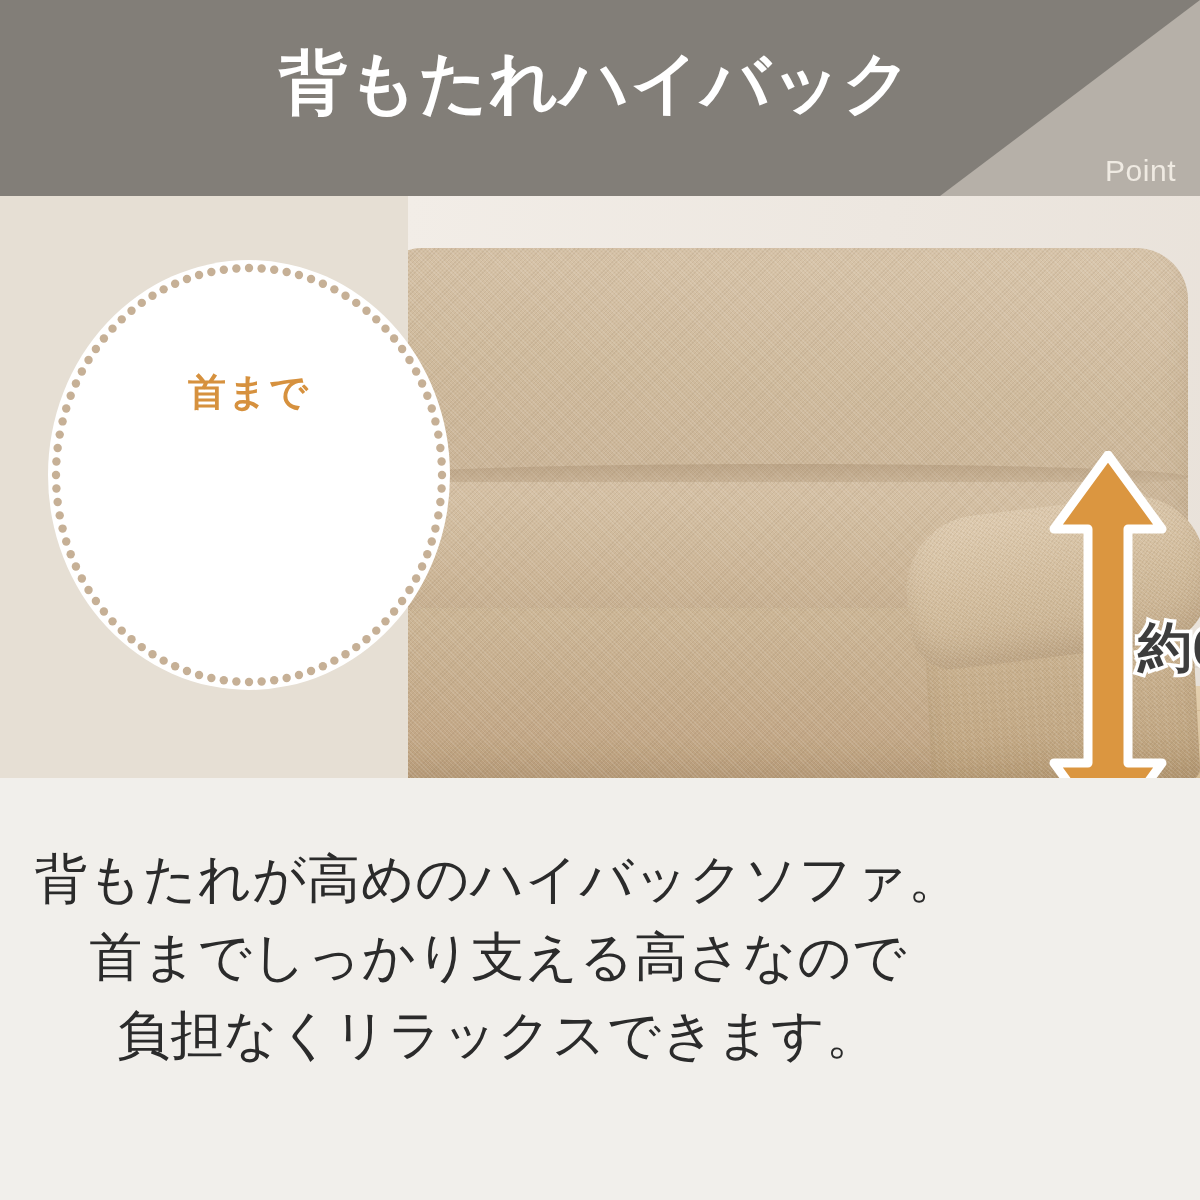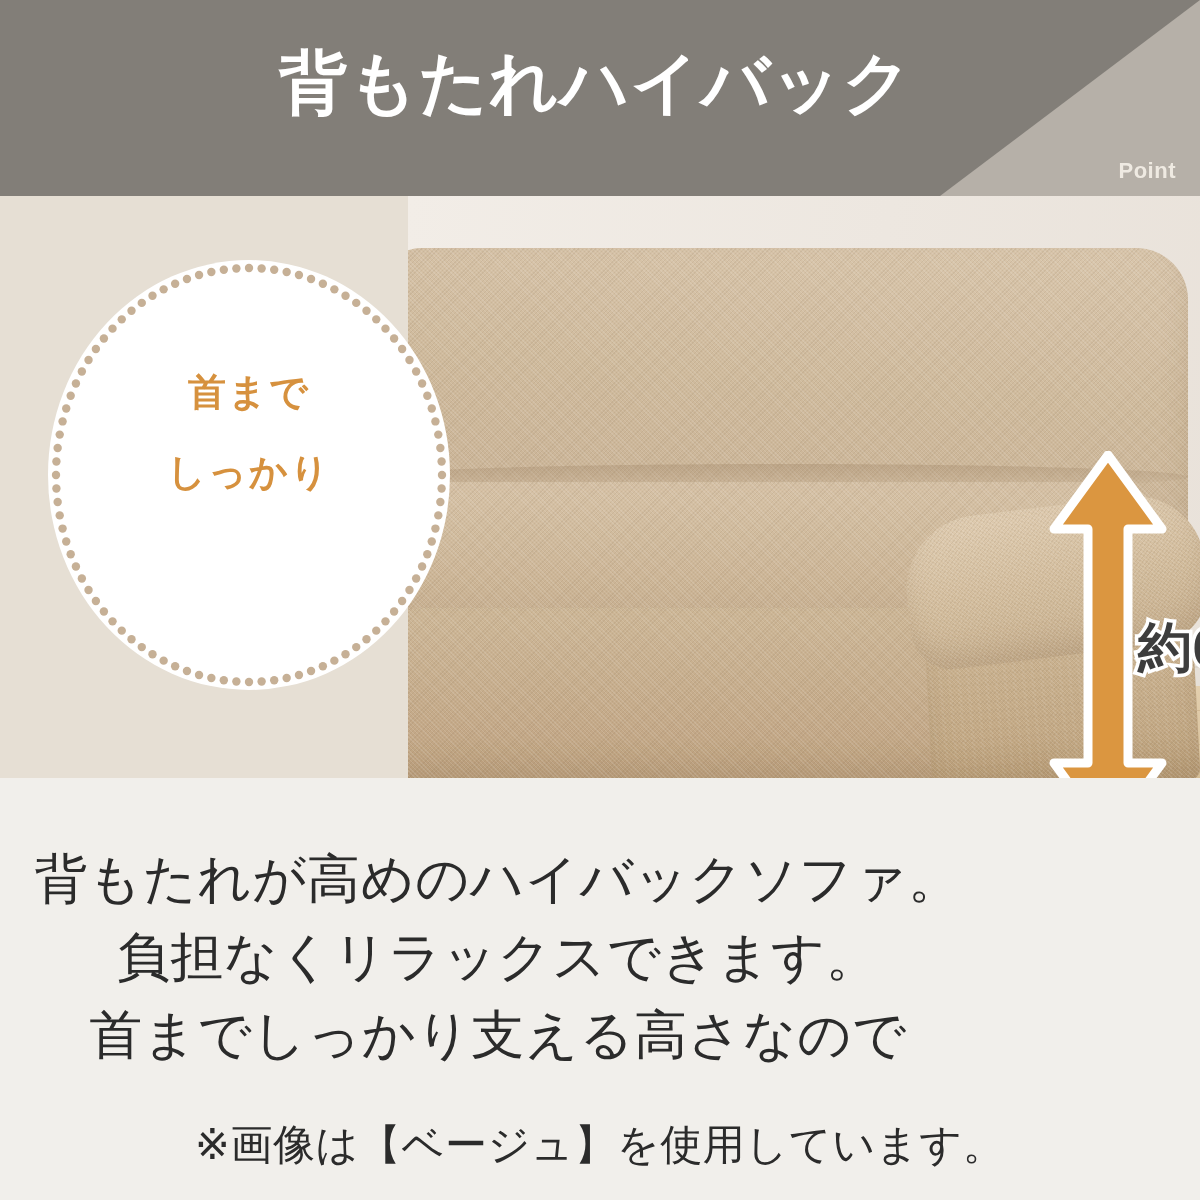--- a/index.html
+++ b/index.html
@@ -48,23 +48,23 @@
     font-weight: 700;
     letter-spacing: 1px;
     white-space: nowrap;
     padding-right: 8px;
     box-sizing: border-box;
   }
   .header-point {
     position: absolute;
     right: 24px; bottom: 8px;
     color: #EFEAE2;
-    font-size: 22px;
+    font-size: 30px;
     line-height: 34px;
-    font-weight: 700;
+    font-weight: 400;
     letter-spacing: 0.5px;
   }
 
   
   .photo-band {
     position: absolute;
     left: 0; top: 196px;
     width: 1200px; height: 582px;
     overflow: hidden;
   }
@@ -392,29 +392,27 @@
             <circle cx="379.31" cy="135.78" r="4.2" fill="#C6B096"></circle>
             <circle cx="383.76" cy="148.46" r="4.2" fill="#C6B096"></circle>
             <circle cx="387.42" cy="161.42" r="4.2" fill="#C6B096"></circle>
             <circle cx="390.29" cy="174.62" r="4.2" fill="#C6B096"></circle>
             <circle cx="392.35" cy="187.98" r="4.2" fill="#C6B096"></circle>
             <circle cx="393.59" cy="201.46" r="4.2" fill="#C6B096"></circle>
           </g>
       </svg>
       <div class="badge-text">
         <span class="badge-line">首まで</span>
-        <span class="badge-line">しっかり</span>
       </div>
     </div>
 
   </div>
 
   <div class="bottom">
     <div class="body-text">
       <span class="body-line">背もたれが高めのハイバックソファ。</span>
+      <span class="body-line">首までしっかり支える高さなので</span>
       <span class="body-line">負担なくリラックスできます。</span>
-      <span class="body-line">首までしっかり支える高さなので</span>
     </div>
   </div>
 
-  <div class="footnote">※画像は【ベージュ】を使用しています。</div>
 
 </div>
 
 </body></html>

